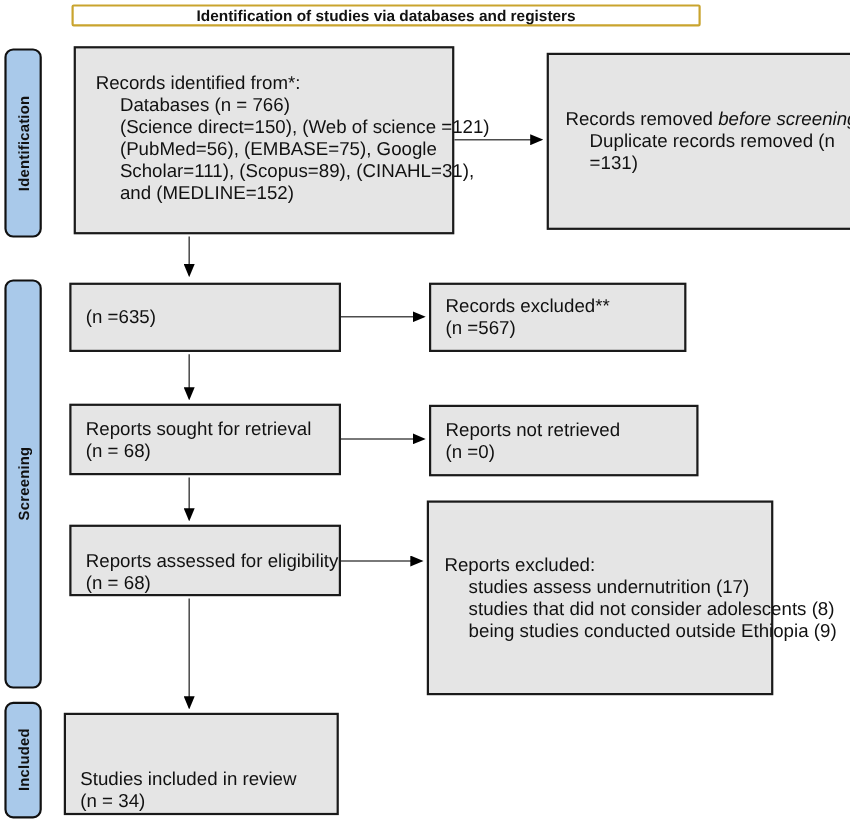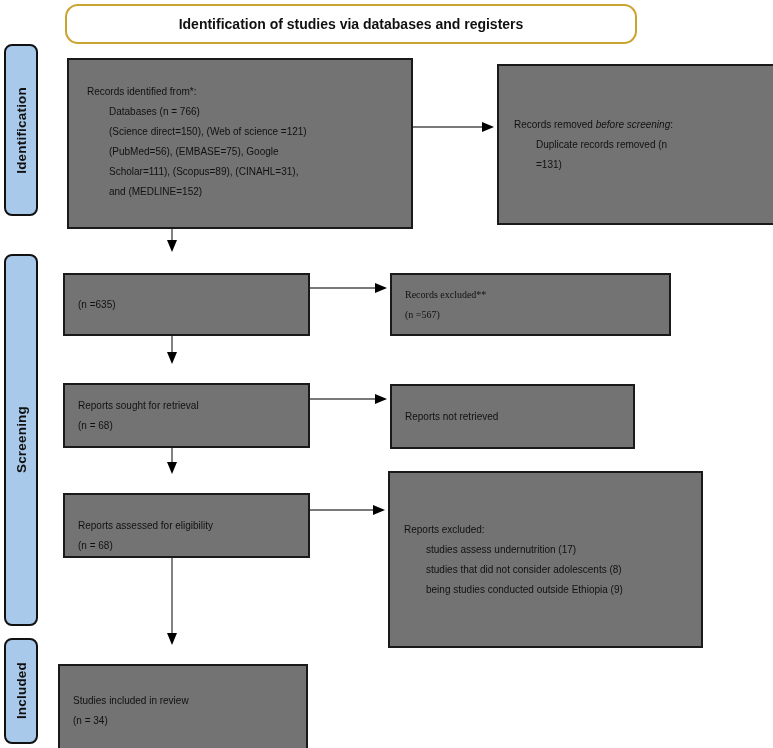--- a/index.html
+++ b/index.html
@@ -18,35 +18,34 @@
   .arrow-layer {
     position: absolute;
     inset: 0;
     width: 773px;
     height: 748px;
     pointer-events: none;
   }
   .box {
     position: absolute;
     border: 2px solid var(--box-border, #1a1a1a);
-    background: #737373;
-    font-size: 10px;
+    background: #e5e5e5;
+    font-size: 17px;
     line-height: 20px;
-    margin-top: 16px;
   }
   .box .content { width: 100%; }
   .vcenter { display: flex; align-items: center; }
   .line { white-space: nowrap; }
   .indent1 { padding-left: 22px; }
   .title-box {
     position: absolute;
     left: 65px; top: 4px;
-    width: 572px; height: 40px;
+    width: 572px; height: 20px;
     border: 2px solid var(--title-border, #c9a42e);
-    border-radius: 13px;
+    border-radius: 2px;
     display: flex; align-items: center; justify-content: center;
     font-weight: 700; font-size: 14px;
   }
   .stage {
     position: absolute;
     background: var(--stage-fill, #a9c9ea);
     border: 2px solid #111;
     border-radius: 8px;
     display: flex; align-items: center; justify-content: center;
   }
@@ -55,26 +54,26 @@
     transform: rotate(180deg);
     font-weight: 700;
     font-size: 13.5px;
     letter-spacing: 0.2px;
     white-space: nowrap;
   }
   
   #box-records-identified { left: 67px; top: 42px; width: 346px; height: 171px; padding: 22px 10px 0 18px; }
   #box-records-removed    { left: 497px; top: 48px; width: 278px; height: 161px; padding: 0 8px 0 15px; }
   #box-records-screened   { left: 63px;  top: 257px; width: 247px; height: 63px;  padding: 0 8px 0 13px; }
-  #box-records-excluded   { left: 390px; top: 257px; width: 281px; height: 63px;  padding: 0 8px 0 13px; font-family: Liberation Serif, serif; }
+  #box-records-excluded   { left: 390px; top: 257px; width: 234px; height: 63px;  padding: 0 8px 0 13px; }
   #box-reports-sought     { left: 63px;  top: 367px; width: 247px; height: 65px;  padding: 0 8px 0 13px; }
   #box-reports-not-retrieved { left: 390px; top: 368px; width: 245px; height: 65px; padding: 0 8px 0 13px; }
   #box-reports-assessed   { left: 63px;  top: 477px; width: 247px; height: 65px;  padding: 0 8px 0 13px; align-items: flex-end; }
   #box-reports-excluded   { left: 388px; top: 455px; width: 315px; height: 177px; padding: 0 8px 0 14px; }
-  #box-studies-included   { left: 58px;  top: 648px; width: 250px; height: 93px;  padding: 0 8px 0 13px; }
+  #box-studies-included   { left: 58px;  top: 648px; width: 250px; height: 93px;  padding: 0 8px 0 13px; align-items: flex-end; }
   #stage-identification { left: 4px; top: 44px;  width: 34px; height: 172px; }
   #stage-screening      { left: 4px; top: 254px; width: 34px; height: 372px; }
   #stage-included       { left: 4px; top: 638px; width: 34px; height: 106px; }
 </style>
 </head>
 <body>
 
 <div class="canvas">
 
   <svg class="arrow-layer" viewBox="0 0 773 748" xmlns="http://www.w3.org/2000/svg">
@@ -142,20 +141,21 @@
   <div class="box vcenter" id="box-reports-sought">
     <div class="content">
       <div class="line">Reports sought for retrieval</div>
       <div class="line">(n = 68)</div>
     </div>
   </div>
 
   <div class="box vcenter" id="box-reports-not-retrieved">
     <div class="content">
       <div class="line">Reports not retrieved</div>
+      <div class="line">(n =0)</div>
     </div>
   </div>
 
   <div class="box vcenter" id="box-reports-assessed">
     <div class="content">
       <div class="line">Reports assessed for eligibility</div>
       <div class="line">(n = 68)</div>
     </div>
   </div>
 

